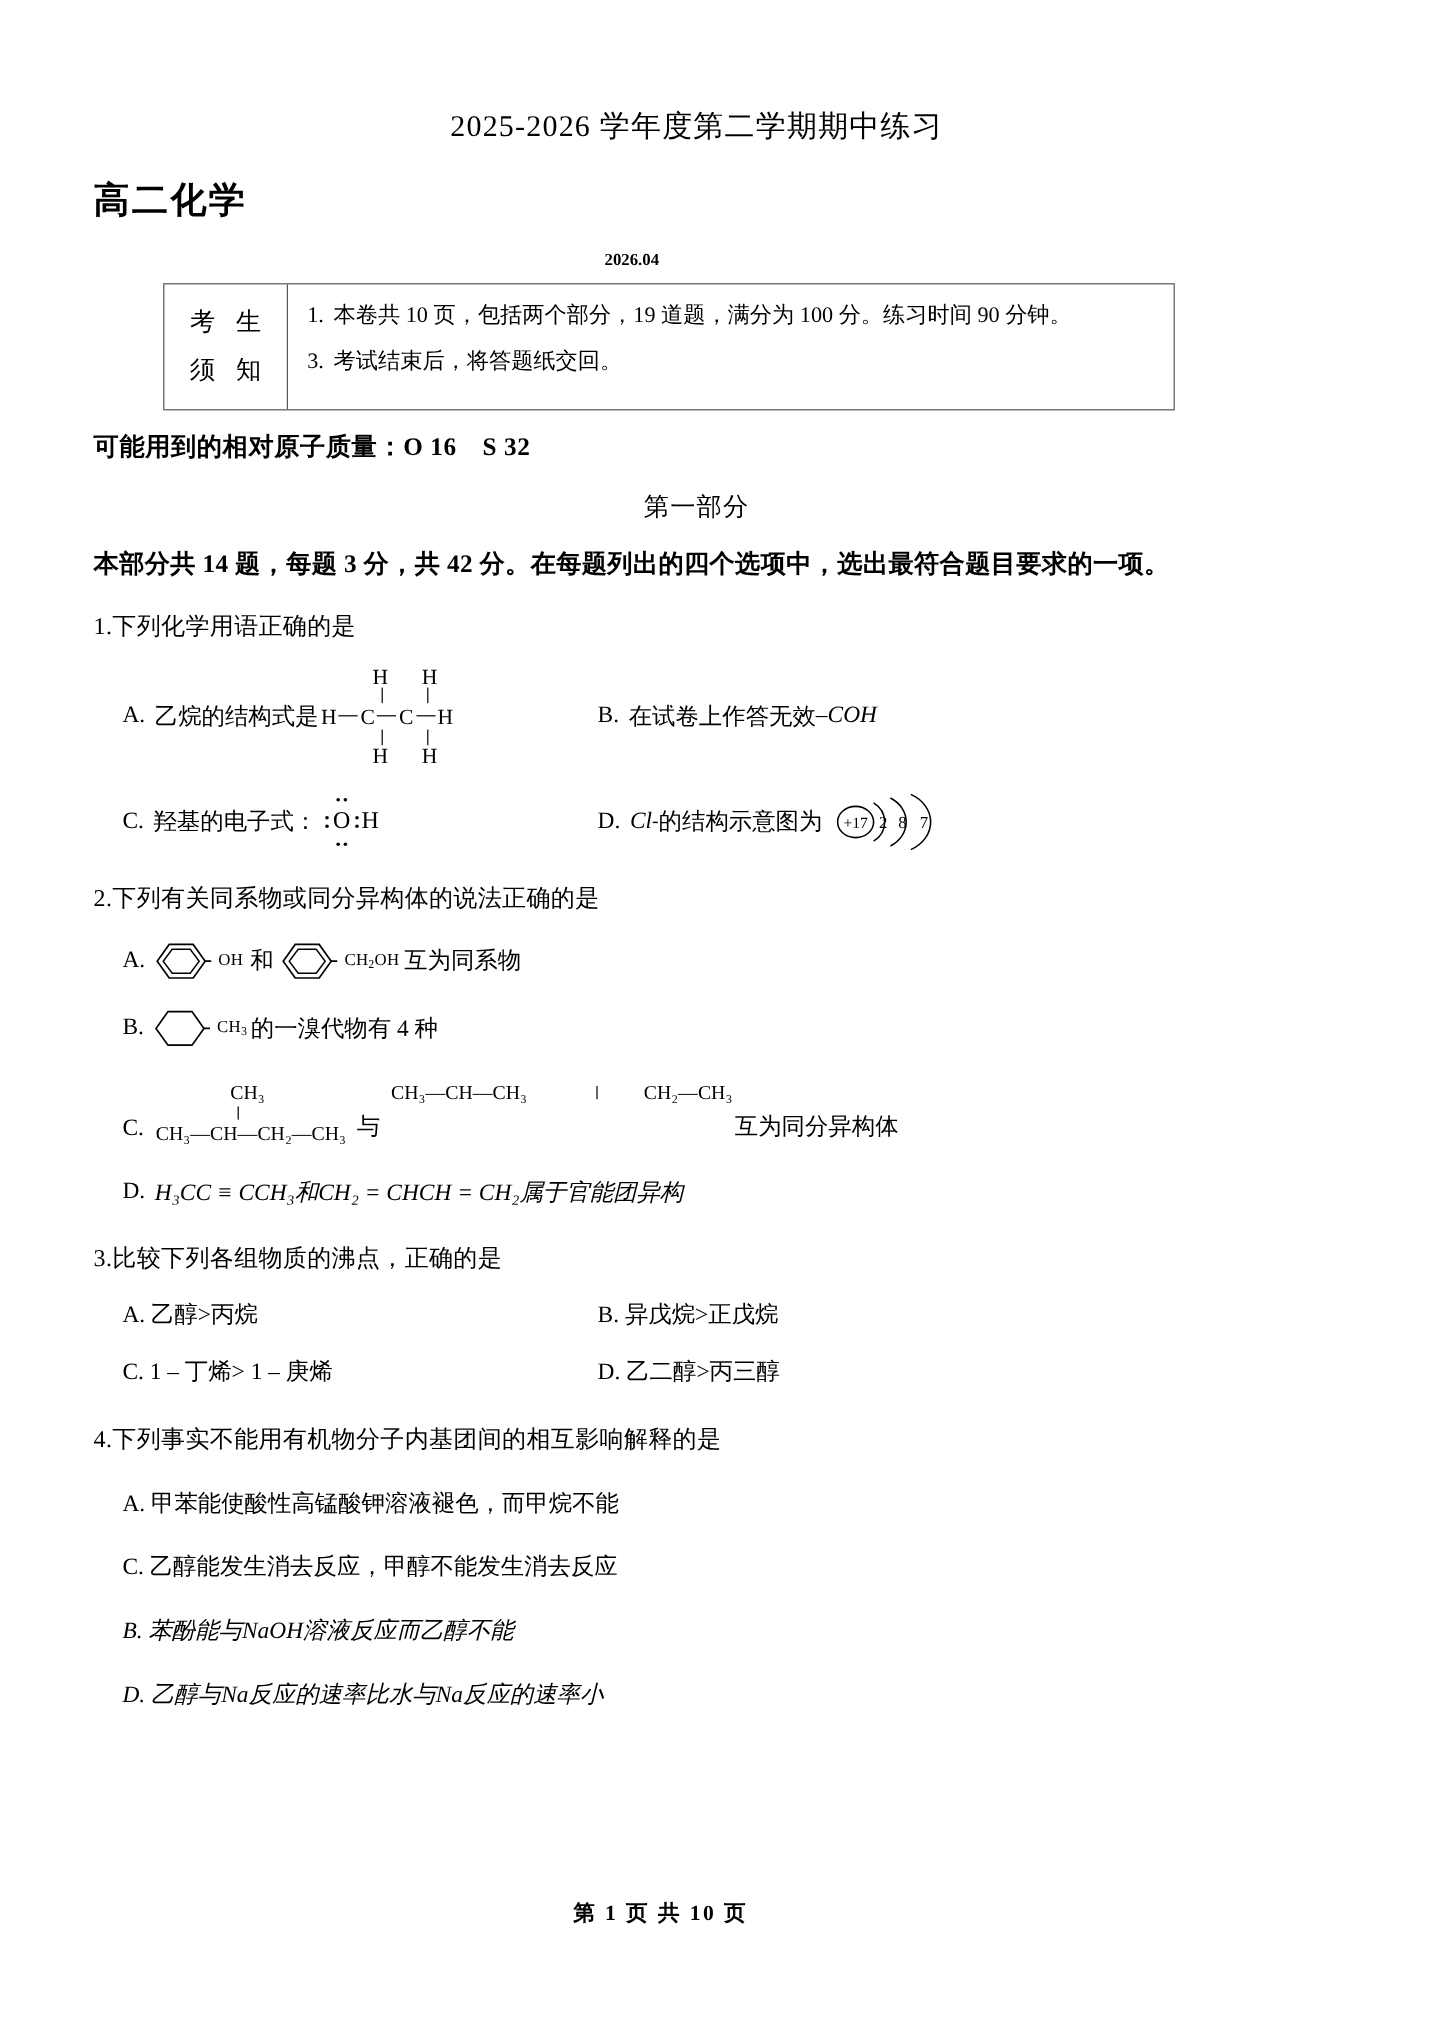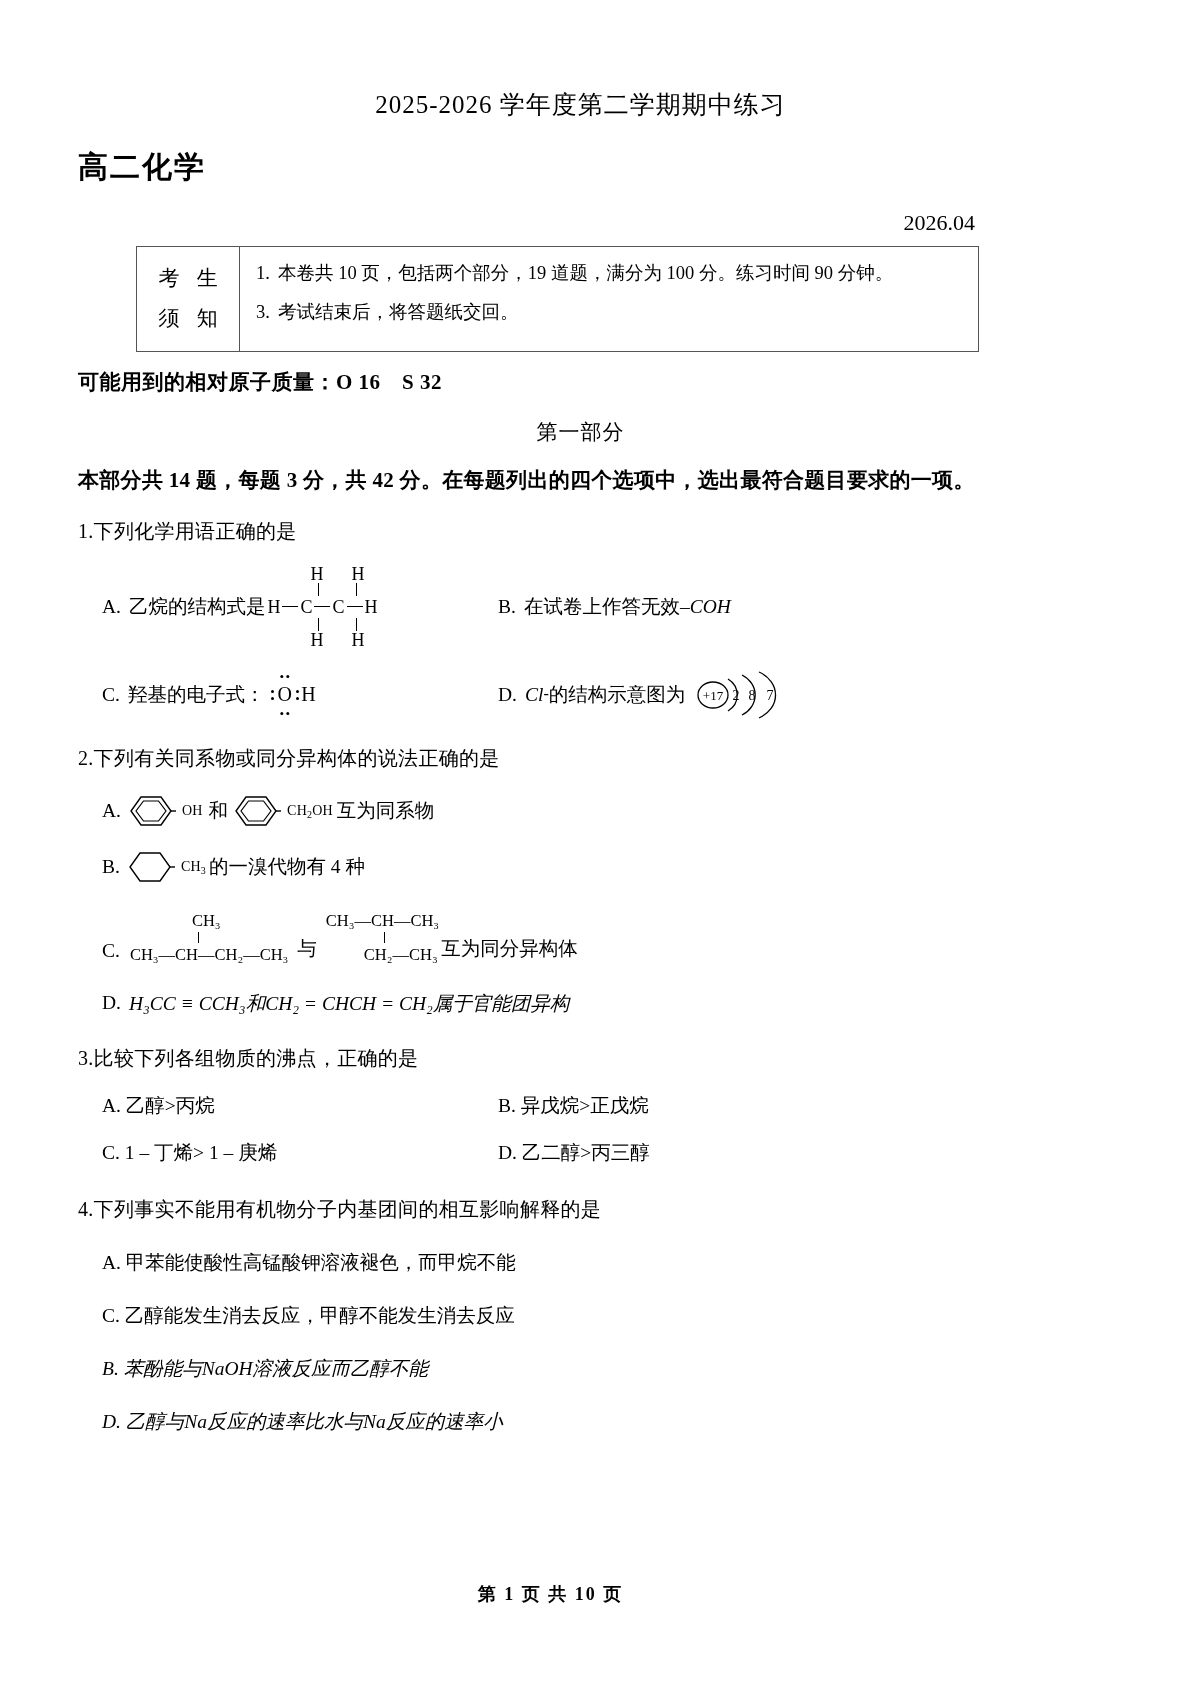--- a/index.html
+++ b/index.html
@@ -38,23 +38,23 @@
     font-family: "Liberation Serif", "DejaVu Serif", serif;
   }
   .doc-subject {
     text-align: left;
     font-size: 30px;
     font-weight: bold;
     margin-top: 26px;
     letter-spacing: 2px;
   }
   .doc-date {
-    text-align: right;
-    font-size: 22px;
-    font-weight: normal;
+    text-align: center;
+    font-size: 14px;
+    font-weight: bold;
     margin-top: 22px;
     padding-right: 108px;
   }
 
   
   .notice-box {
     margin-top: 10px;
     margin-left: 58px;
     width: 843px;
     border: 1.5px solid #555;
@@ -220,21 +220,21 @@
     font-size: 16.5px;
     line-height: 1.05;
     margin: 0 2px;
     vertical-align: middle;
   }
   .struct-c .top-line { padding-left: 62px; }
   .struct-c .tick { padding-left: 68px; }
   .struct-c .tick i { display: inline-block; width: 1.3px; height: 11px; background: #000; font-style: normal; }
   .struct-c2 {
     display: inline-flex;
-    flex-direction: column;
+    flex-direction: row;
     font-size: 16.5px;
     line-height: 1.05;
     margin: 0 2px;
     vertical-align: middle;
   }
   .struct-c2 .tick2 { padding-left: 58px; }
   .struct-c2 .tick2 i { display: inline-block; width: 1.3px; height: 11px; background: #000; font-style: normal; }
   .struct-c2 .bot-line { padding-left: 38px; }
 
   

